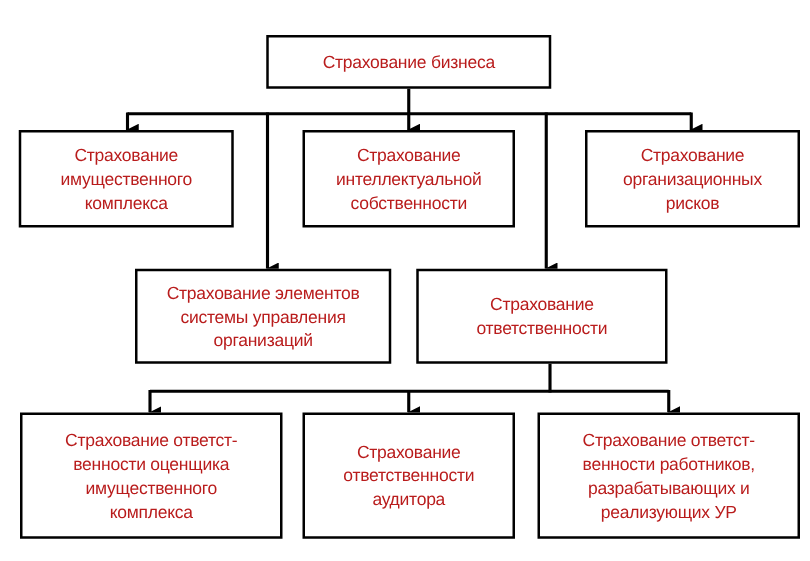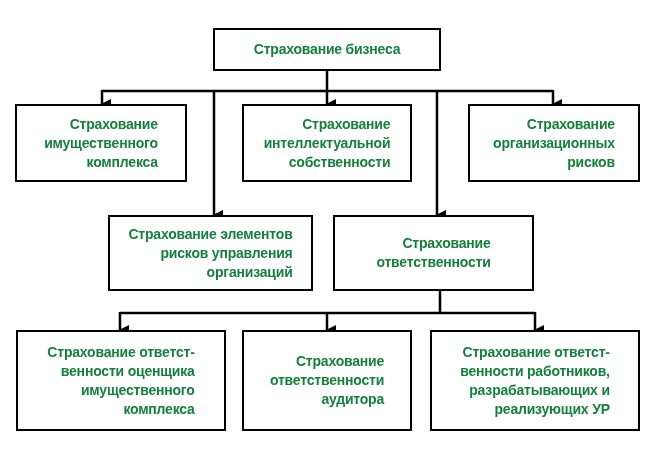--- a/index.html
+++ b/index.html
@@ -2,22 +2,22 @@
 <html><head>
 <meta charset="utf-8">
 <style>
   html, body { margin: 0; padding: 0; background: #ffffff; }
   body { width: 648px; height: 449px; position: relative; overflow: hidden;
          font-family: "Liberation Sans", sans-serif; }
   #diagram { position: absolute; left: 0; top: 0; }
   .node { position: absolute; box-sizing: border-box; border: 2.5px solid #000;
           background: #fff; display: flex; align-items: center; justify-content: center;
           text-align: center; }
-  .node span { font-size: 14px; font-weight: bold; line-height: 19px; color: #15803d;
-               white-space: pre-line; letter-spacing: -0.2px; text-align: right; }
+  .node span { font-size: 14px; font-weight: normal; line-height: 19px; color: #b91c1c;
+               white-space: pre-line; letter-spacing: -0.2px; }
 </style>
 </head>
 <body>
 
 <svg id="diagram" width="648" height="449" viewBox="0 0 648 449">
   <defs>
     <marker id="arr" markerWidth="10" markerHeight="10" refX="5" refY="9" orient="auto-start-reverse" markerUnits="userSpaceOnUse">
       <path d="M0,0 L10,0 L5,10 Z" fill="#000"></path>
     </marker>
   </defs>
@@ -54,21 +54,21 @@
 собственности</span>
 </div>
 <div class="node" style="left:468px;top:104px;width:172px;height:78px;">
   <span>Страхование
 организационных
 рисков</span>
 </div>
 
 <div class="node" style="left:108px;top:215px;width:205px;height:76px;">
   <span>Страхование элементов
-рисков управления
+системы управления
 организаций</span>
 </div>
 <div class="node" style="left:333px;top:215px;width:201px;height:76px;">
   <span>Страхование
 ответственности</span>
 </div>
 
 <div class="node" style="left:16px;top:330px;width:210px;height:101px;">
   <span>Страхование ответст-
 венности оценщика

